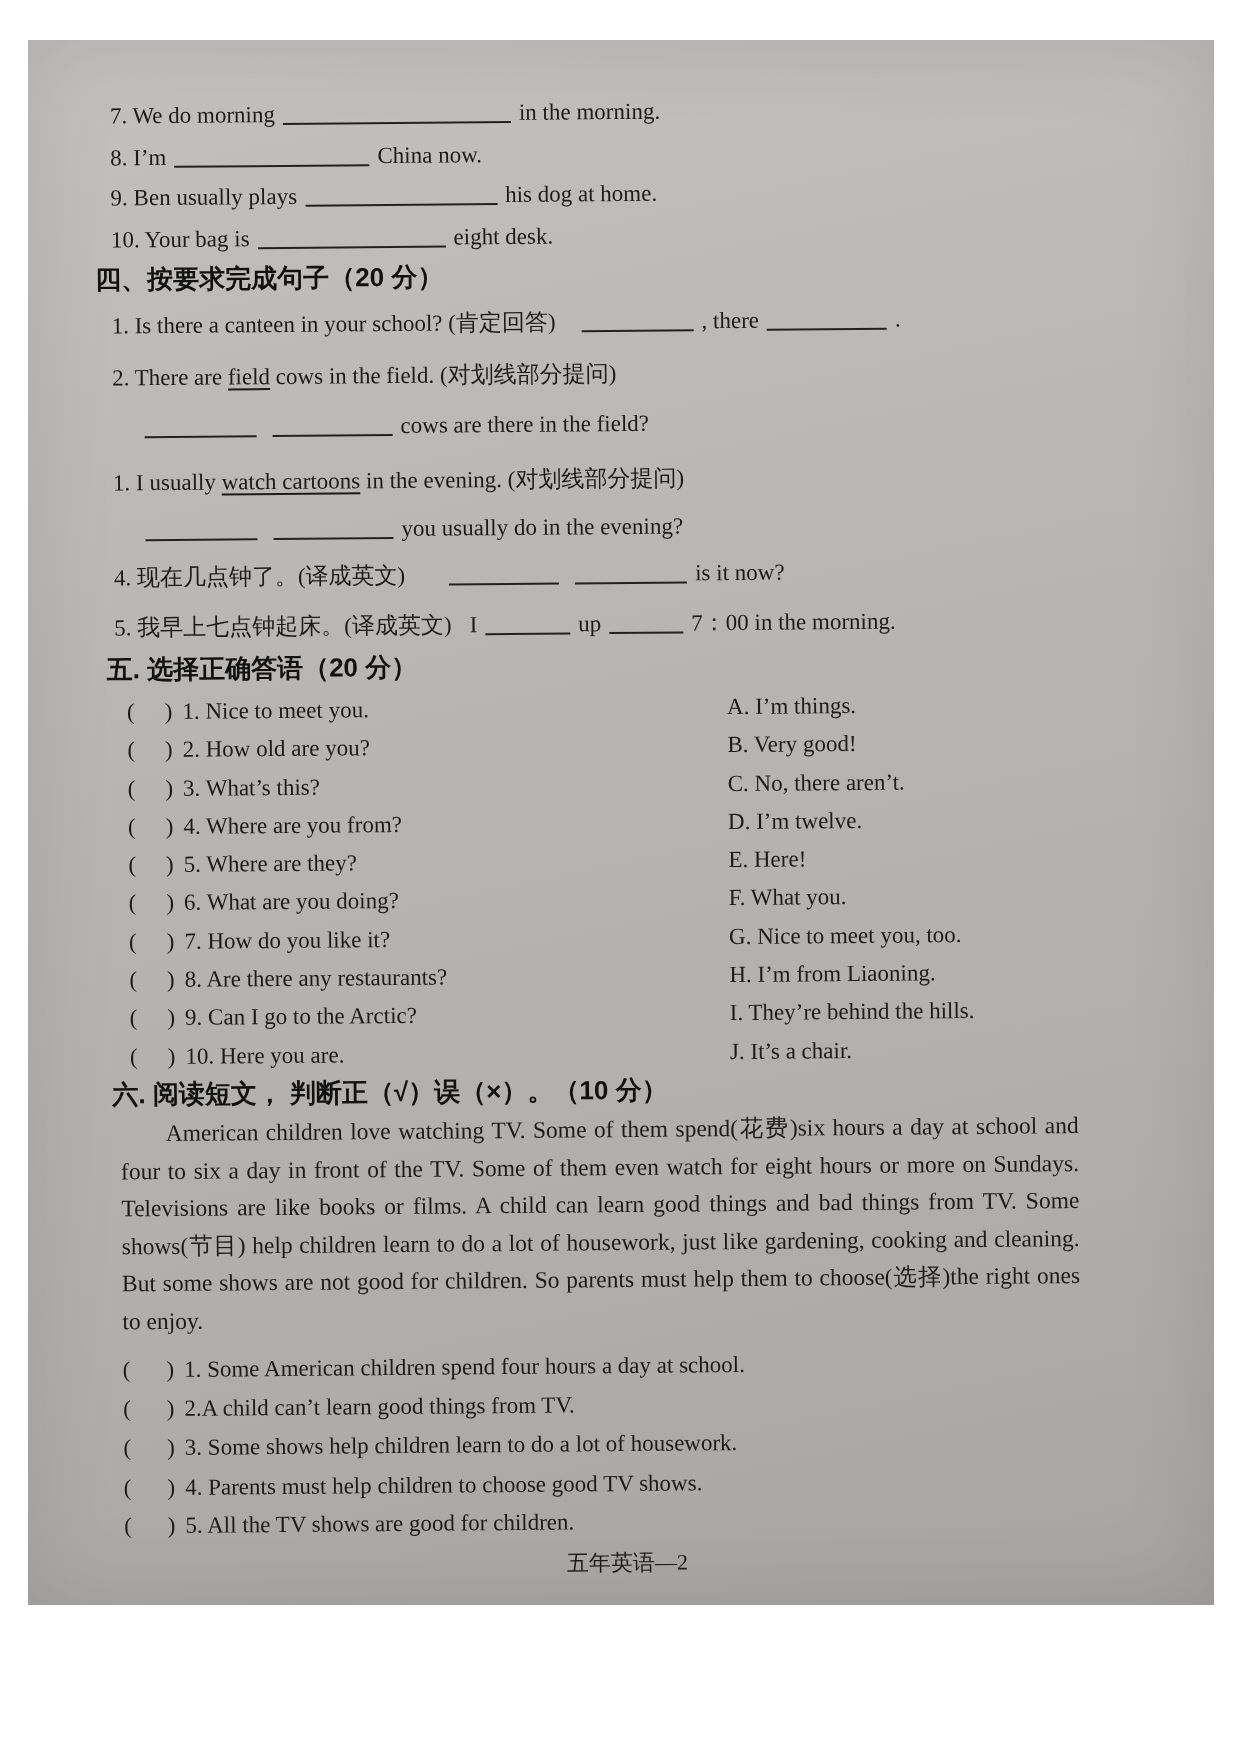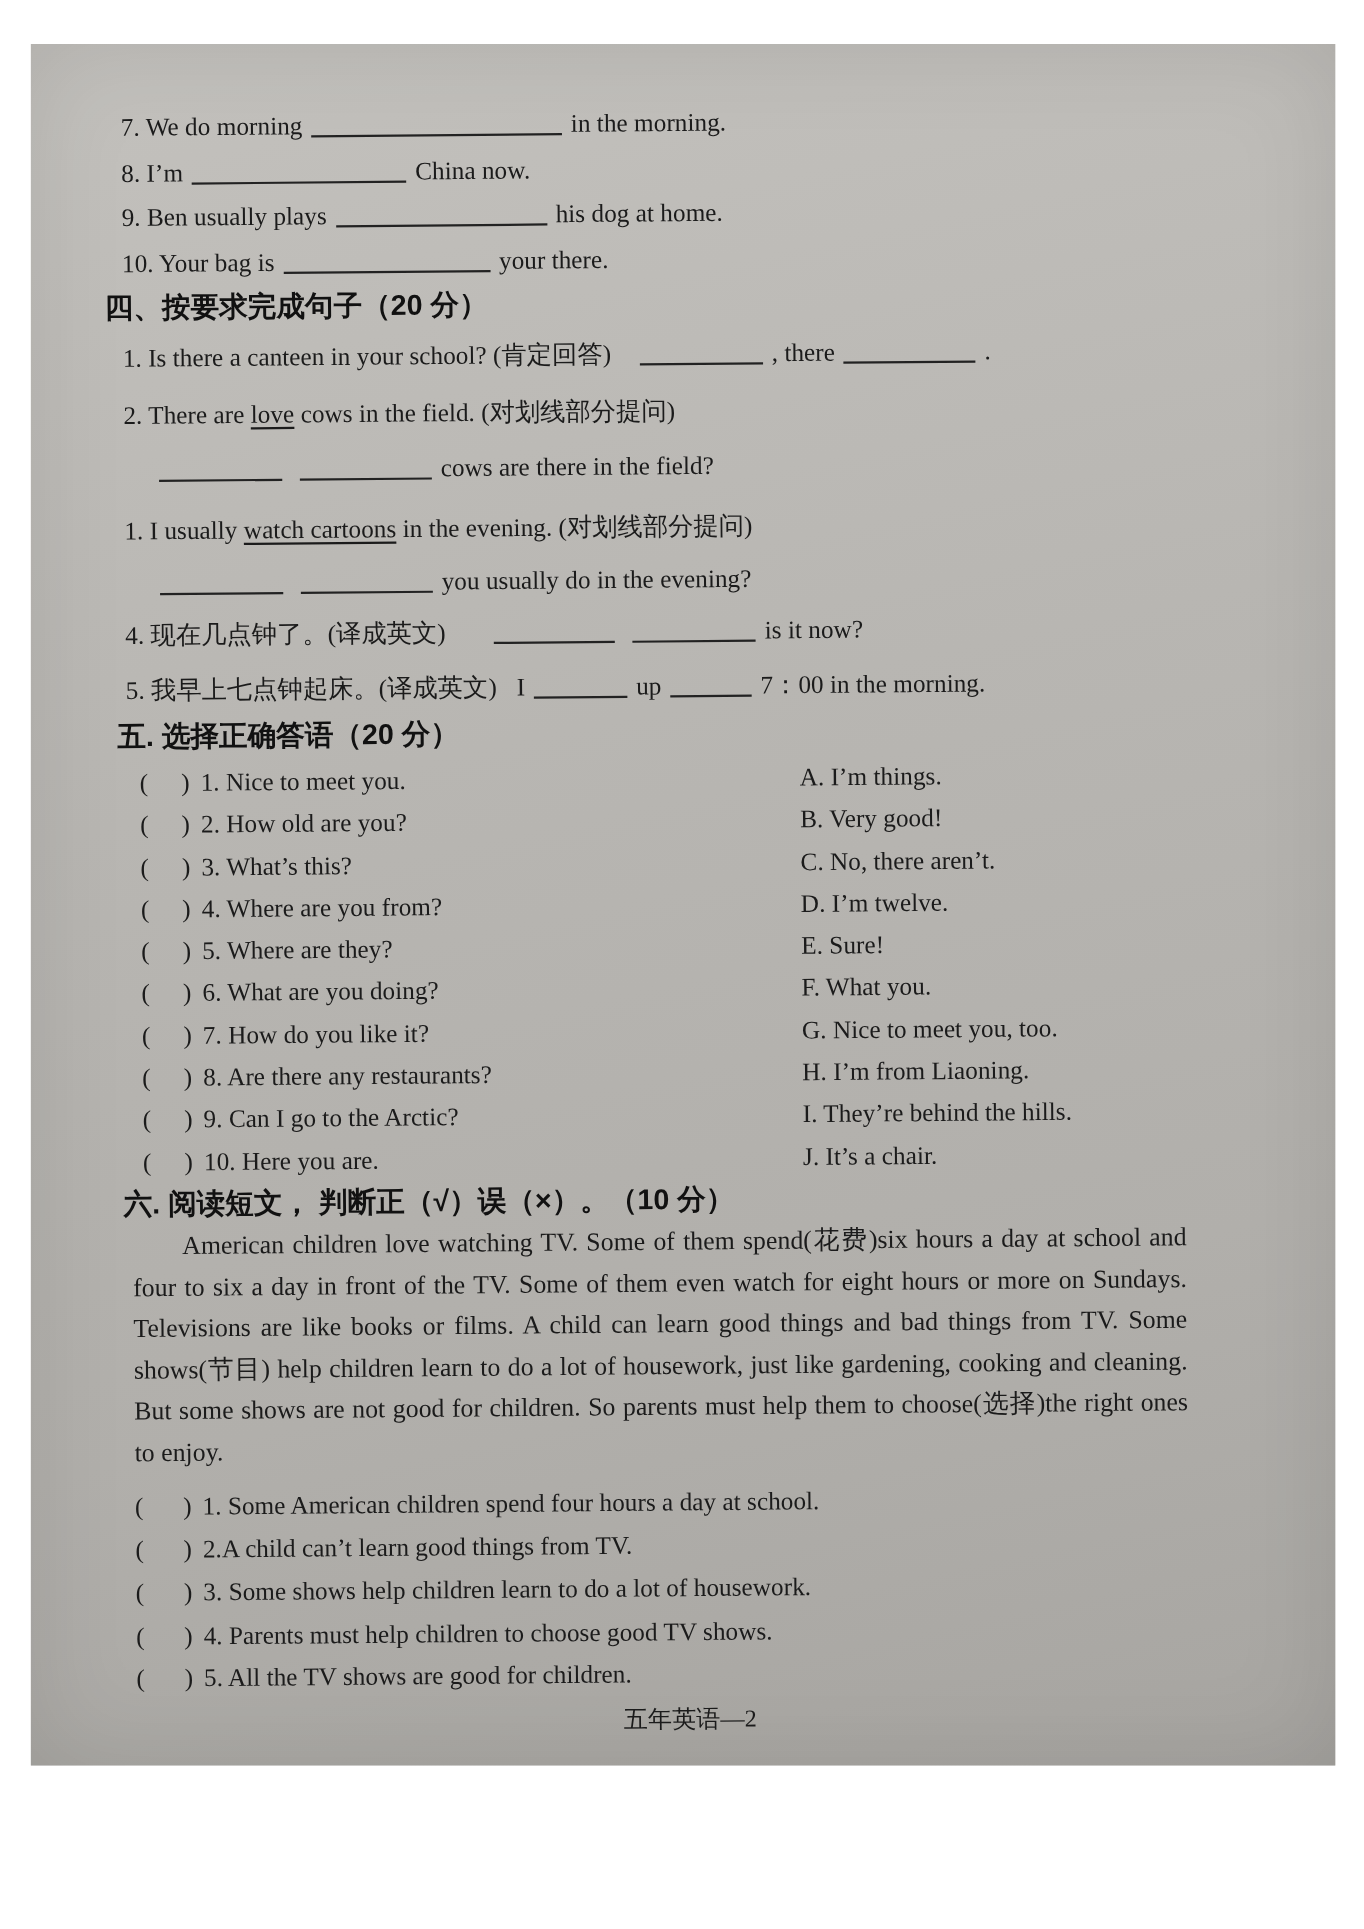--- a/index.html
+++ b/index.html
@@ -52,31 +52,31 @@
       <div class="line" style="top:58px;left:88px">
         <span>7. We do morning</span><span class="blank" style="width:228px"></span><span>in the morning.</span>
       </div>
       <div class="line" style="top:100px;left:88px">
         <span>8. I’m</span><span class="blank" style="width:195px"></span><span>China now.</span>
       </div>
       <div class="line" style="top:140px;left:88px">
         <span>9. Ben usually plays</span><span class="blank" style="width:192px"></span><span>his dog at home.</span>
       </div>
       <div class="line" style="top:182px;left:88px">
-        <span>10. Your bag is</span><span class="blank" style="width:188px"></span><span>your there.</span>
+        <span>10. Your bag is</span><span class="blank" style="width:188px"></span><span>eight desk.</span>
       </div>
 
       <div class="line h" style="top:220px;left:72px">四、按要求完成句子（20 分）</div>
 
       <div class="line" style="top:268px;left:88px">
         <span>1. Is there a canteen in your school? (肯定回答)</span><span class="blank" style="width:112px;margin-left:26px"></span><span>, there</span><span class="blank" style="width:120px"></span><span>.</span>
       </div>
 
       <div class="line" style="top:320px;left:88px">
-        <span>2. There are </span><span class="u">love</span><span> cows in the field. (对划线部分提问)</span>
+        <span>2. There are </span><span class="u">field</span><span> cows in the field. (对划线部分提问)</span>
       </div>
       <div class="line" style="top:370px;left:120px">
         <span class="blank" style="width:112px;margin-left:0"></span><span class="blank" style="width:120px"></span><span>cows are there in the field?</span>
       </div>
 
       <div class="line" style="top:425px;left:88px">
         <span>1. I usually </span><span class="u">watch cartoons</span><span> in the evening. (对划线部分提问)</span>
       </div>
       <div class="line" style="top:473px;left:120px">
         <span class="blank" style="width:112px;margin-left:0"></span><span class="blank" style="width:120px"></span><span>you usually do in the evening?</span>
@@ -100,21 +100,21 @@
       <div class="line" style="top:845px;left:100px"><span>(</span><span class="pgap"></span><span>)</span><span class="mtext">6. What are you doing?</span></div>
       <div class="line" style="top:884px;left:100px"><span>(</span><span class="pgap"></span><span>)</span><span class="mtext">7. How do you like it?</span></div>
       <div class="line" style="top:922px;left:100px"><span>(</span><span class="pgap"></span><span>)</span><span class="mtext">8. Are there any restaurants?</span></div>
       <div class="line" style="top:960px;left:100px"><span>(</span><span class="pgap"></span><span>)</span><span class="mtext">9. Can I go to the Arctic?</span></div>
       <div class="line" style="top:999px;left:100px"><span>(</span><span class="pgap"></span><span>)</span><span class="mtext">10. Here you are.</span></div>
 
       <div class="line" style="top:654px;left:700px">A. I’m things.</div>
       <div class="line" style="top:692px;left:700px">B. Very good!</div>
       <div class="line" style="top:731px;left:700px">C. No, there aren’t.</div>
       <div class="line" style="top:769px;left:700px">D. I’m twelve.</div>
-      <div class="line" style="top:807px;left:700px">E. Sure!</div>
+      <div class="line" style="top:807px;left:700px">E. Here!</div>
       <div class="line" style="top:845px;left:700px">F. What you.</div>
       <div class="line" style="top:884px;left:700px">G. Nice to meet you, too.</div>
       <div class="line" style="top:922px;left:700px">H. I’m from Liaoning.</div>
       <div class="line" style="top:960px;left:700px">I. They’re behind the hills.</div>
       <div class="line" style="top:999px;left:700px">J. It’s a chair.</div>
 
       <div class="line h" style="top:1035px;left:82px">六.  阅读短文，  判断正（√）误（×）。（10 分）</div>
 
       <div class="passage">American children love watching TV. Some of them spend(花费)six hours a day at school and four to six a day in front of the TV. Some of them even watch for eight hours or more on Sundays. Televisions are like books or films. A child can learn good things and bad things from TV. Some shows(节目) help children learn to do a lot of housework, just like gardening, cooking and cleaning. But some shows are not good for children. So parents must help them to choose(选择)the right ones to enjoy.</div>
 

